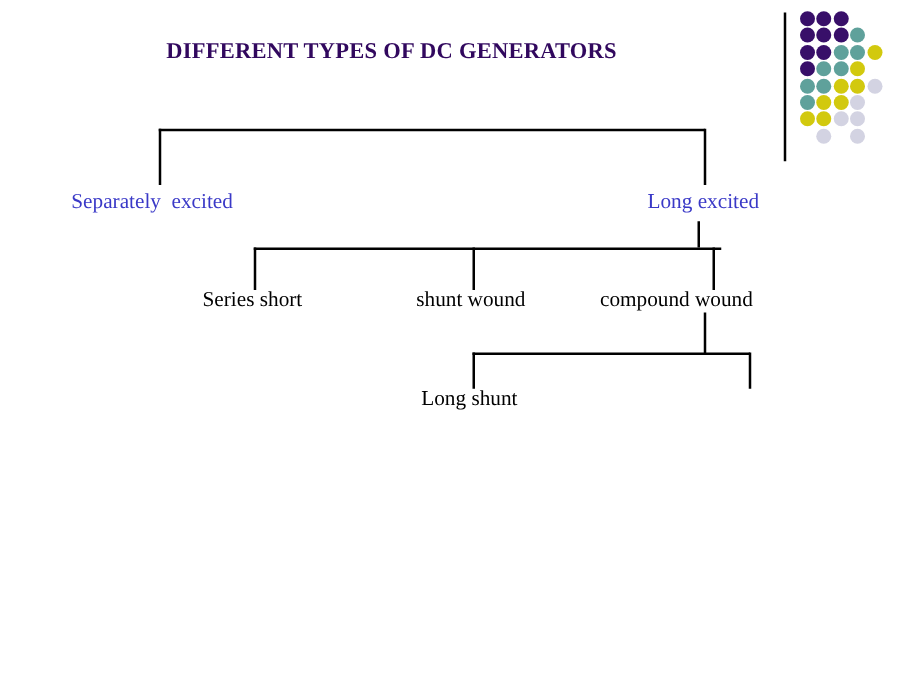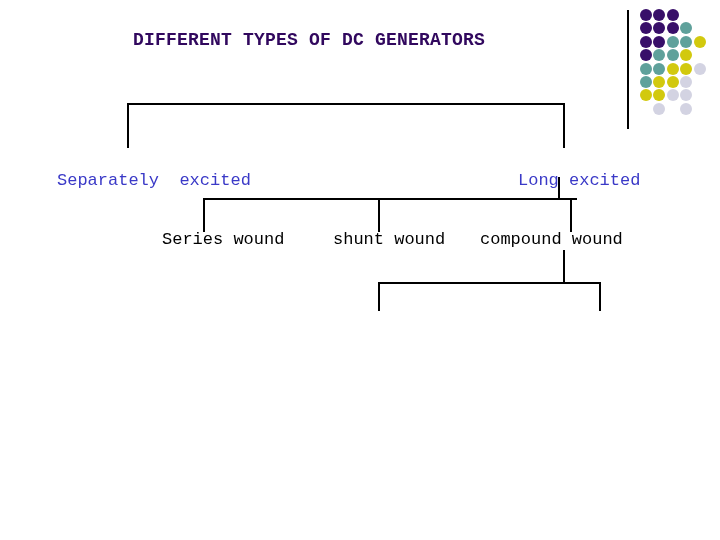--- a/index.html
+++ b/index.html
@@ -1,37 +1,37 @@
 <!DOCTYPE html>
 <html style="--title-text: #31085e; --level1-text: #3a39c7; --body-text: #000000; --line: #000000; --dot-purple: #380f69; --dot-teal: #5fa19b; --dot-yellow: #d2c90e; --dot-lavender: #d3d3e2;"><head>
 <meta charset="utf-8">
 <style>
   html, body { margin: 0; padding: 0; background: #888; }
   .slide {
     position: relative;
     width: 720px; height: 540px;
     background: #ffffff;
     overflow: hidden;
-    font-family: Liberation Mono, monospace;
+    font-family: Liberation Serif, serif;
   }
   .title {
     position: absolute;
     left: 133px; top: 30px;
     font-size: 18px; font-weight: bold;
     letter-spacing: 0.2px;
     color: var(--title-text, #31085e);
     white-space: pre;
   }
   .node-label {
     position: absolute;
     font-size: 17px; line-height: 20px;
     white-space: pre;
     color: var(--body-text, #000);
   }
-  .node-label.lv1 { color: var(--level1-text, #3a39c7); margin-top: 20px; }
+  .node-label.lv1 { color: var(--level1-text, #3a39c7); }
   .lh, .lv { position: absolute; background: var(--line, #000); }
   .lh { height: 1.5px; }
   .lv { width: 1.5px; }
   .decor-rule {
     position: absolute;
     left: 627px; top: 10px; width: 2px; height: 119px;
     background: var(--line, #000);
   }
   .dots-grid {
     position: absolute;
@@ -96,18 +96,19 @@
   <div class="lv" style="left:570px; top:198px; height:34px"></div>
 
   <div class="lv" style="left:563px; top:250px; height:33px"></div>
   <div class="lh" style="left:378px; top:282px; width:222px"></div>
   <div class="lv" style="left:378px; top:282px; height:29px"></div>
   <div class="lv" style="left:599px; top:282px; height:29px"></div>
 
   <div class="node-label lv1" style="left:57px;  top:151px">Separately  excited</div>
   <div class="node-label lv1" style="left:518px; top:151px">Long excited</div>
 
-  <div class="node-label" style="left:162px; top:230px">Series wound</div>
+  <div class="node-label" style="left:162px; top:230px">Series short</div>
   <div class="node-label" style="left:480px; top:230px">compound wound</div>
   <div class="node-label" style="left:333px; top:230px">shunt wound</div>
 
+  <div class="node-label" style="left:337px; top:309px">Long shunt</div>
 
 </div>
 
 </body></html>

